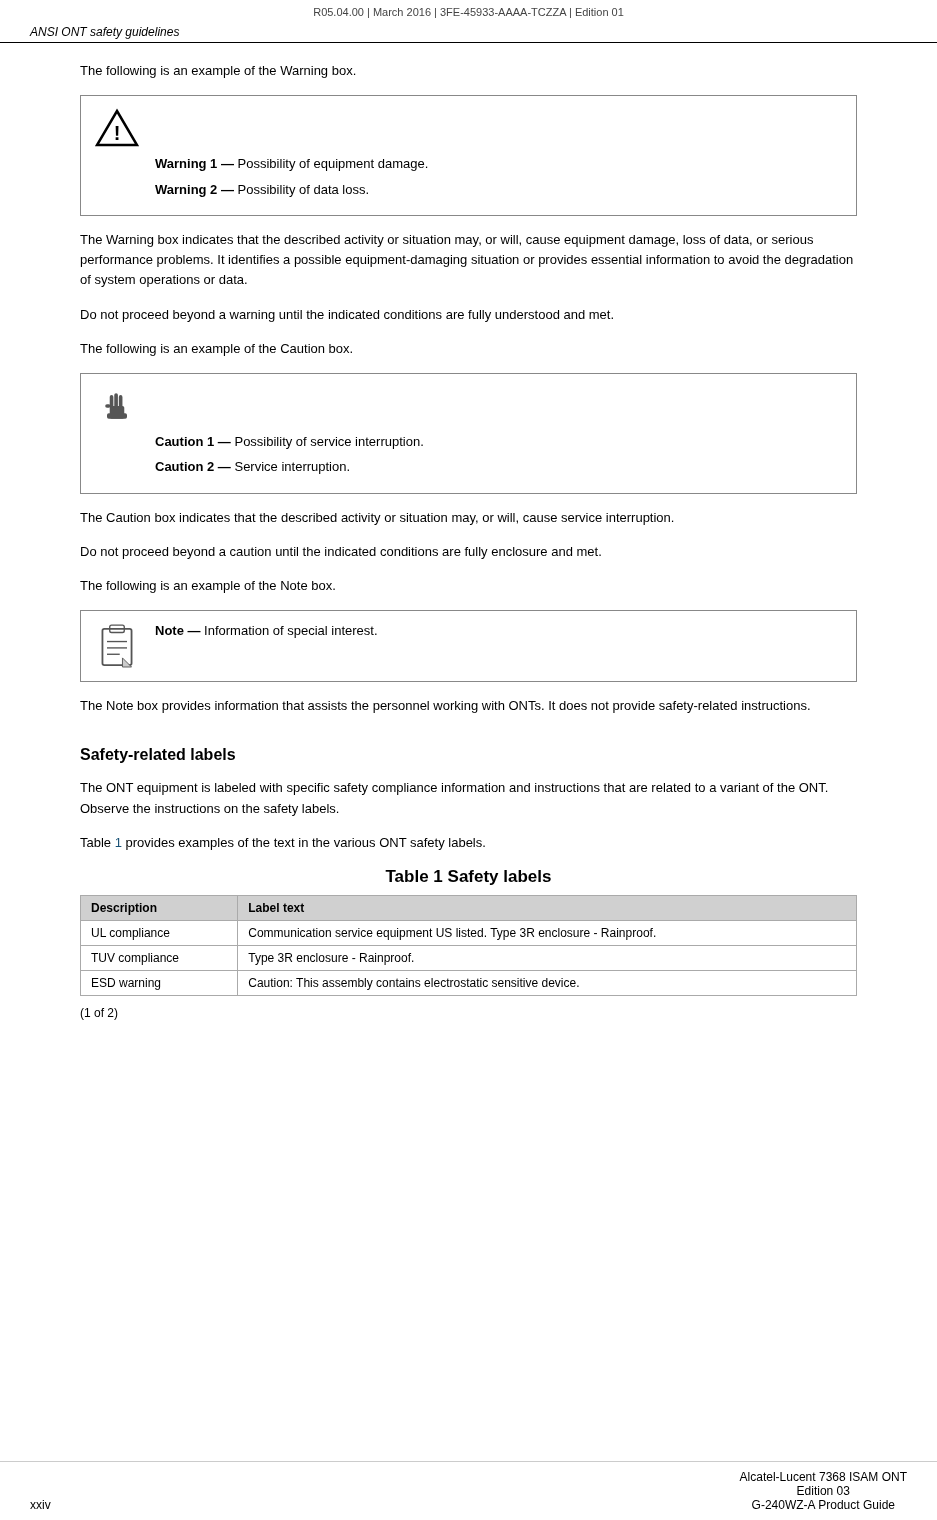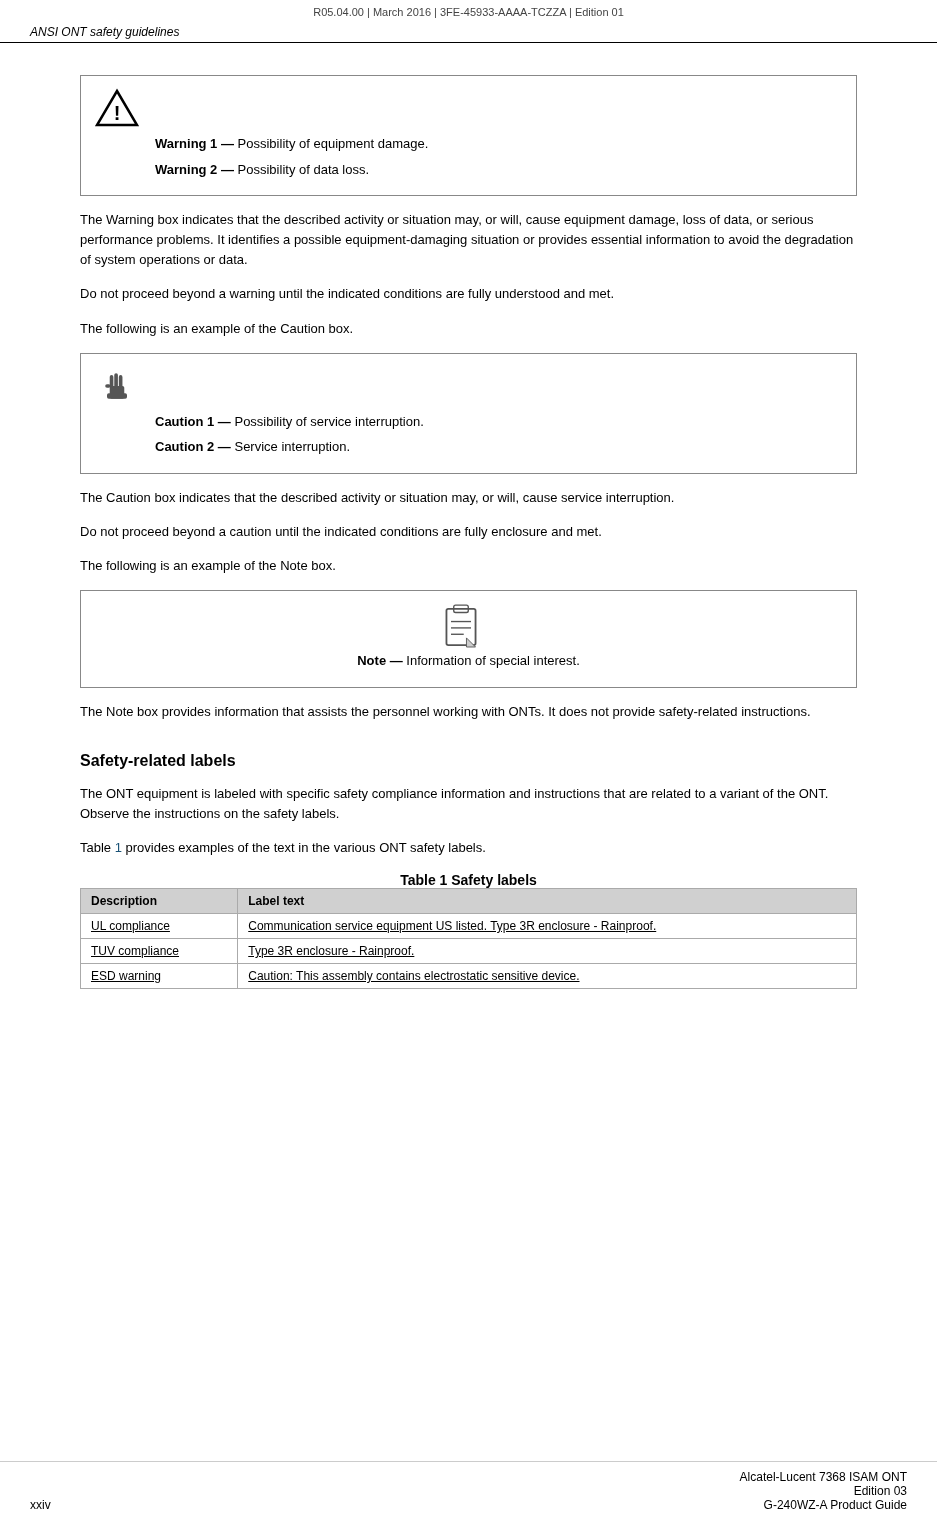--- a/index.html
+++ b/index.html
@@ -58,22 +58,21 @@
     }
     .warning-line {
       margin-bottom: 6px;
       line-height: 1.5;
     }
     .warning-label {
       font-weight: bold;
     }
     .note-box {
       display: flex;
-      flex-direction: column;
-      align-items: center;
+      align-items: flex-start;
       margin: 14px 0 14px 0;
       border: 1.5px solid #888;
       padding: 10px 14px;
       background: #fff;
     }
     .note-icon {
       font-size: 30px;
       margin-right: 16px;
       margin-top: 2px;
       flex-shrink: 0;
@@ -87,40 +86,40 @@
     }
     .section-title {
       font-size: 16px;
       font-weight: bold;
       margin-top: 30px;
       margin-bottom: 14px;
     }
     .table-title {
       text-align: center;
       font-weight: bold;
-      font-size: 14px;
+      margin-bottom: 8px;
+      font-size: 17px;
     }
     .safety-table {
       width: 100%;
       border-collapse: collapse;
       margin-bottom: 10px;
       font-size: 12px;
     }
     .safety-table th {
       background: #d0d0d0;
       border: 1px solid #aaa;
       padding: 5px 10px;
       text-align: left;
       font-weight: bold;
     }
     .safety-table td {
       border: 1px solid #aaa;
       padding: 5px 10px;
       vertical-align: top;
-      text-decoration: underline;
     }
     .table-note {
       font-size: 12px;
       margin-top: 4px;
     }
     .page-footer {
       position: absolute;
       bottom: 0;
       left: 0;
       right: 0;
@@ -129,36 +128,39 @@
       flex-direction: row;
       justify-content: space-between;
       align-items: flex-end;
       border-top: 1px solid #ccc;
     }
     .footer-left {
       font-size: 12px;
     }
     .footer-right {
       font-size: 12px;
-      text-align: right;
+      text-align: center;
     }
   </style>
 </head>
 <body>
 
 <div class="page-header">
   <span>R05.04.00 | March 2016 | 3FE-45933-AAAA-TCZZA | Edition 01</span>
 </div>
 
 <div class="section-header-bar">
   <span>ANSI ONT safety guidelines</span>
 </div>
 
 <div class="main-content">
 
+  <div class="para">
+    <span>The following is an example of the Warning box.</span>
+  </div>
 
   <div class="warning-box">
     <div class="warning-icon">
       <svg viewBox="0 0 44 40" xmlns="http://www.w3.org/2000/svg">
         <polygon points="22,3 42,37 2,37" fill="none" stroke="#000" stroke-width="2.5"></polygon>
         <text x="22" y="32" text-anchor="middle" font-size="20" font-weight="bold" fill="#000">!</text>
       </svg>
     </div>
     <div class="warning-text-block">
       <div class="warning-line">
@@ -283,20 +285,23 @@
           <td>TUV compliance</td>
           <td>Type 3R enclosure - Rainproof.</td>
         </tr>
         <tr>
           <td>ESD warning</td>
           <td>Caution: This assembly contains electrostatic sensitive device.</td>
         </tr>
       </tbody>
   </table>
 
+  <div class="table-note">
+    <span>(1 of 2)</span>
+  </div>
 
 </div>
 
 <div class="page-footer">
   <div class="footer-left">
     <span>xxiv</span>
   </div>
   <div class="footer-right">
     <div>Alcatel-Lucent 7368 ISAM ONT</div>
     <div>Edition 03</div>

